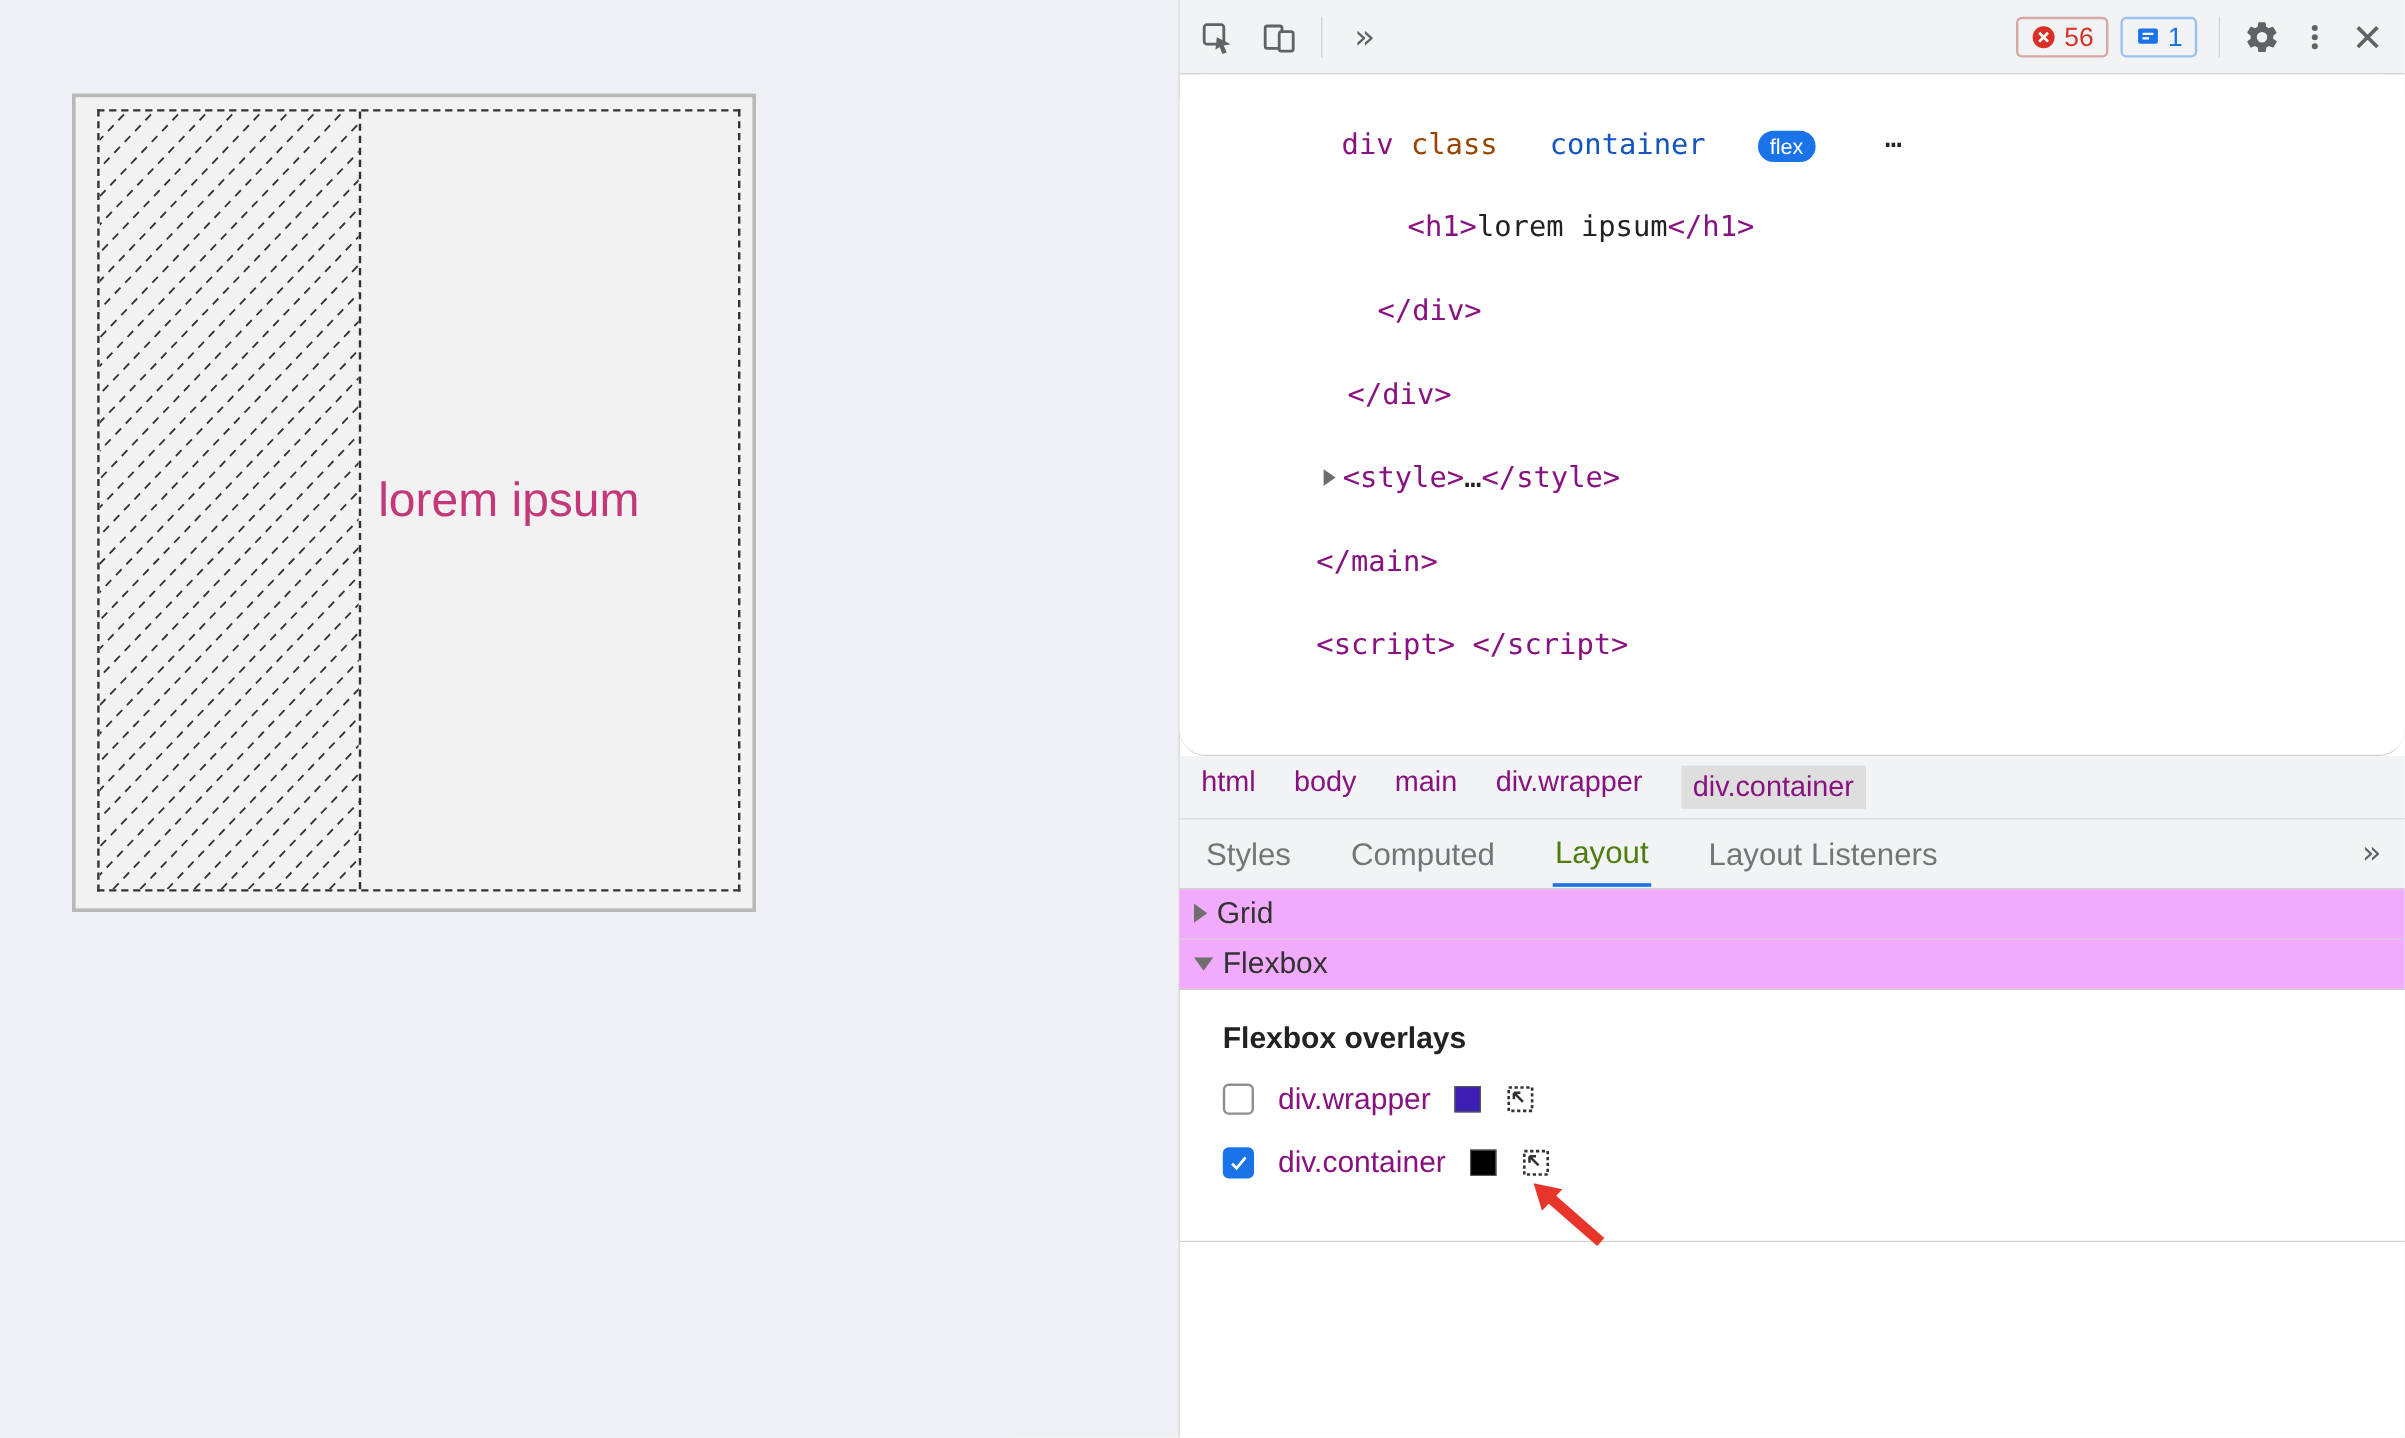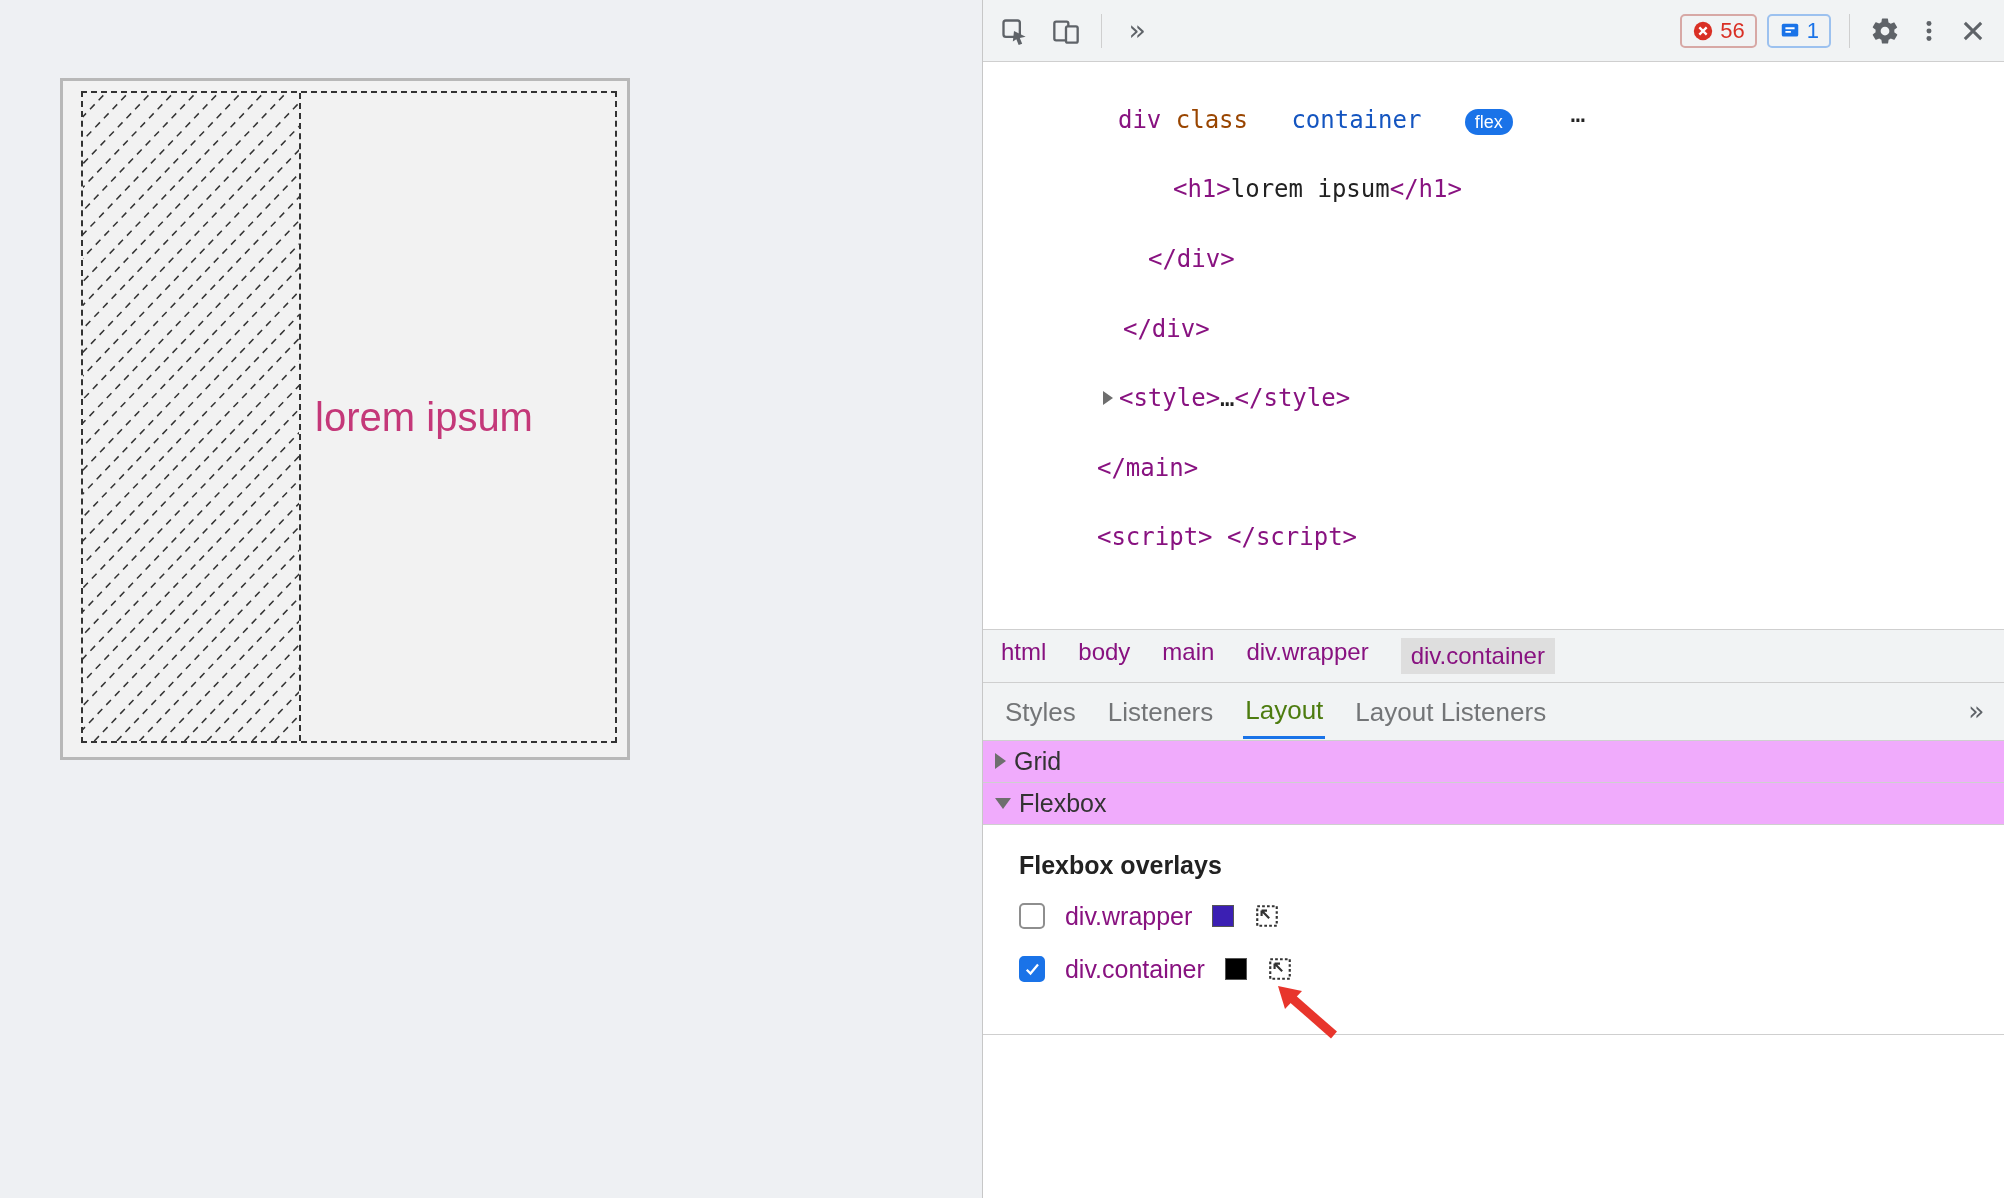--- a/index.html
+++ b/index.html
@@ -93,20 +93,21 @@
   
   .elements {
     background:#fff;
     padding: 6px 0 4px 40px;
     font-family: Menlo, Consolas, monospace;
     font-size: 24px;
     line-height: 1.45;
     border-bottom:1px solid #cfcfcf;
     white-space: pre;
     overflow: hidden;
+    border-radius: 22px;
   }
   .tok-tag   { color:#881280; }
   .tok-text  { color:#222; }
   .flex-badge {
     display:inline-block; background:#1a73e8; color:#fff;
     font-size:18px; border-radius:14px; padding:0 10px;
     font-family:-apple-system, sans-serif;
   }
   .caret { display:inline-block; width:0; height:0;
     border-top:7px solid transparent; border-bottom:7px solid transparent;
@@ -117,21 +118,21 @@
     background:#f1f3f4; border-bottom:1px solid #cfcfcf;
     display:flex; align-items:flex-start; gap:32px;
     padding:8px 18px; font-size:24px; color:#881280;
   }
   .bc-item { white-space:nowrap; }
   .bc-item.sel { background:#dedede; padding:4px 10px; border-radius:0; color:#881280; }
 
   
   .pane-tabs {
     background:#f1f3f4; border-bottom:1px solid #cfcfcf;
-    display:flex; align-items:center; gap:28px;
+    display:flex; align-items:center; gap:46px;
     padding:0 20px; font-size:26px; color:#737577;
     height:58px;
   }
   .pane-tab { padding:12px 2px 10px; cursor:pointer; }
   .pane-tab.active { color:#4d7c0f; border-bottom:3px solid #1a73e8;text-align:right; }
   .pane-more { margin-left:auto; color:#5f6368; font-family:monospace; }
 
   
   .section {
     background:#f0abfc; border-bottom:1px solid #cfcfcf;
@@ -285,21 +286,21 @@
     <div class="bc">
       <span class="bc-item">html</span>
       <span class="bc-item">body</span>
       <span class="bc-item">main</span>
       <span class="bc-item">div.wrapper</span>
       <span class="bc-item sel">div.container</span>
     </div>
 
     <div class="pane-tabs">
       <span class="pane-tab">Styles</span>
-      <span class="pane-tab">Listeners</span>
+      <span class="pane-tab">Computed</span>
       <span class="pane-tab active">Layout</span>
       <span class="pane-tab">Layout Listeners</span>
       <span class="pane-more">»</span>
     </div>
 
     <div class="section">
       <span class="tri-closed"></span>
       <span>Grid</span>
     </div>
 

